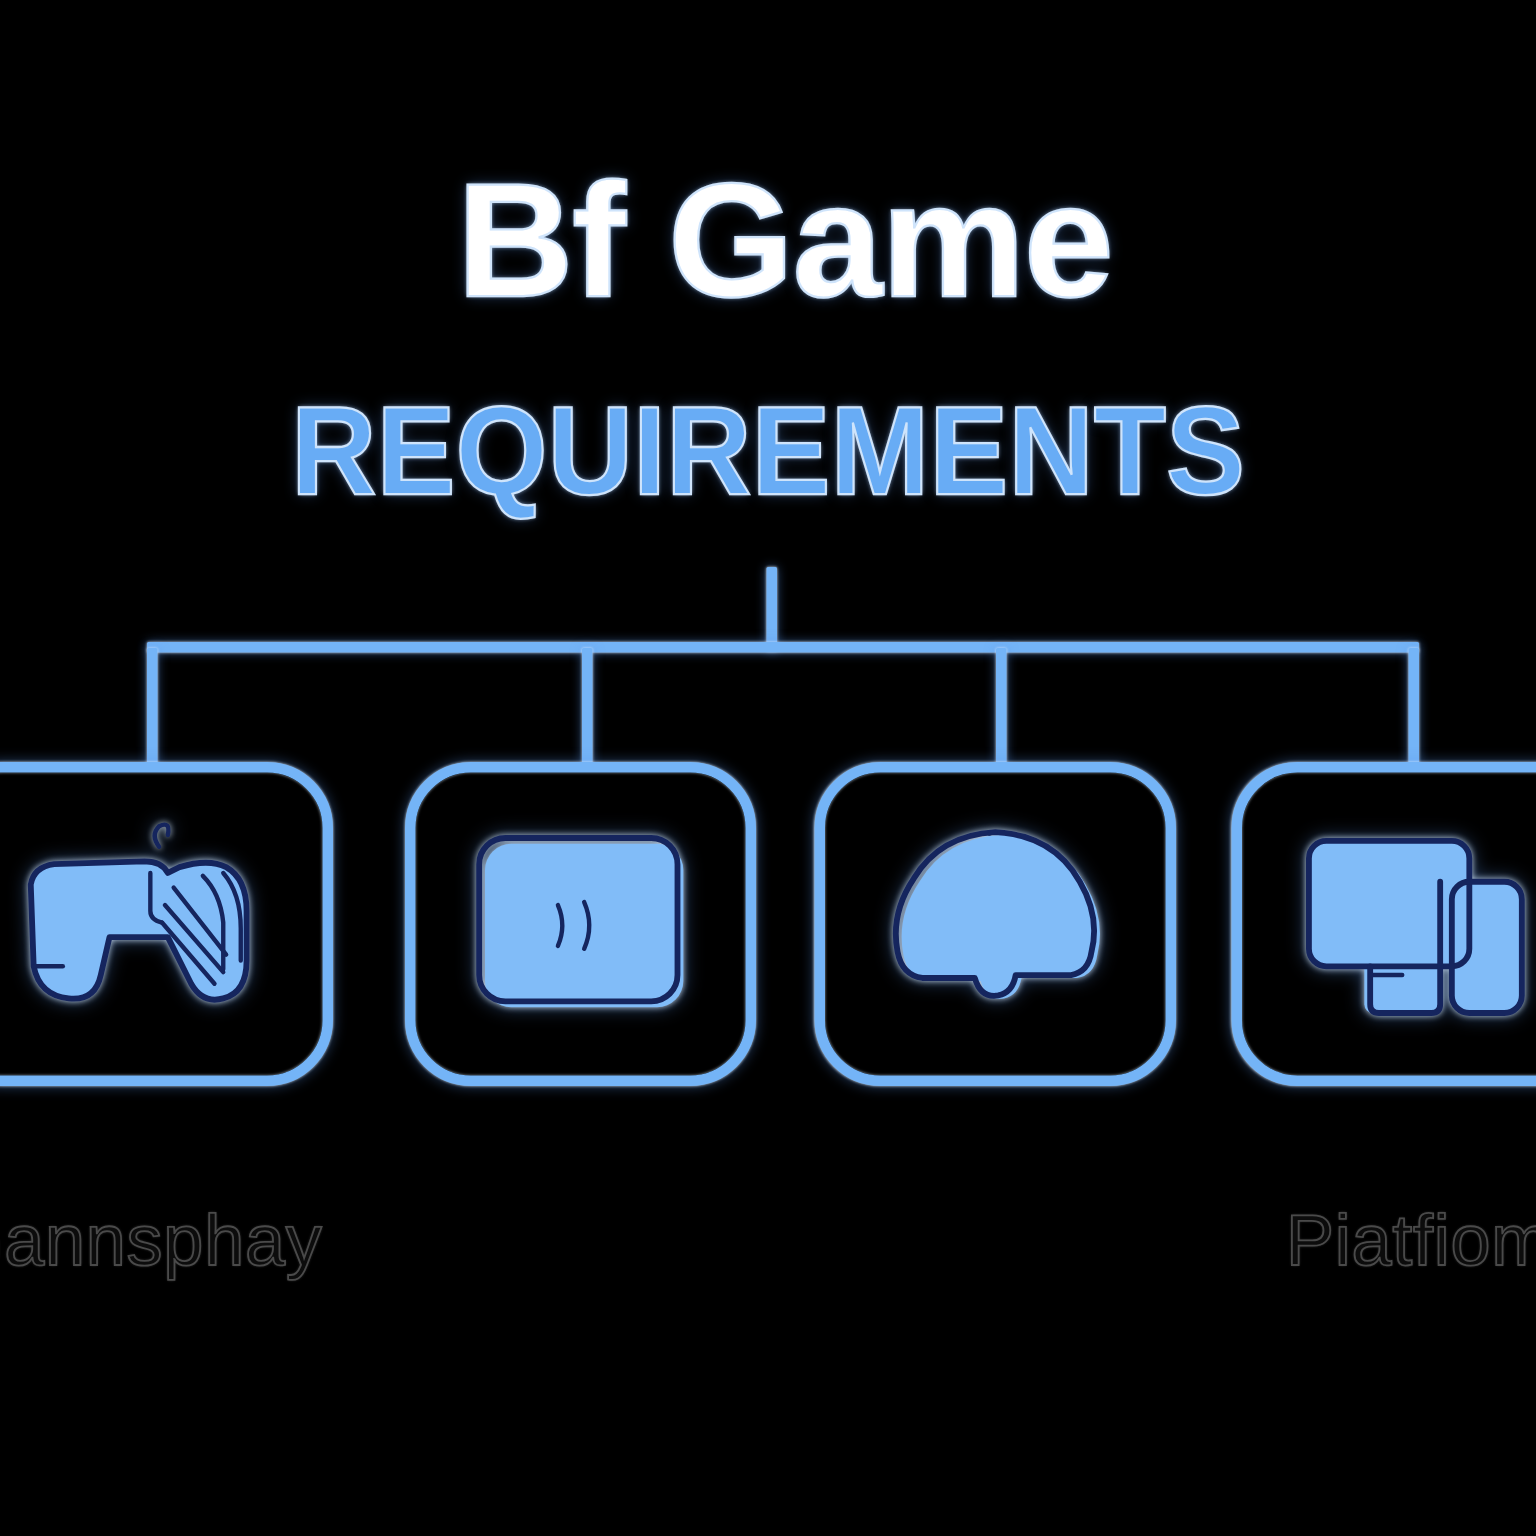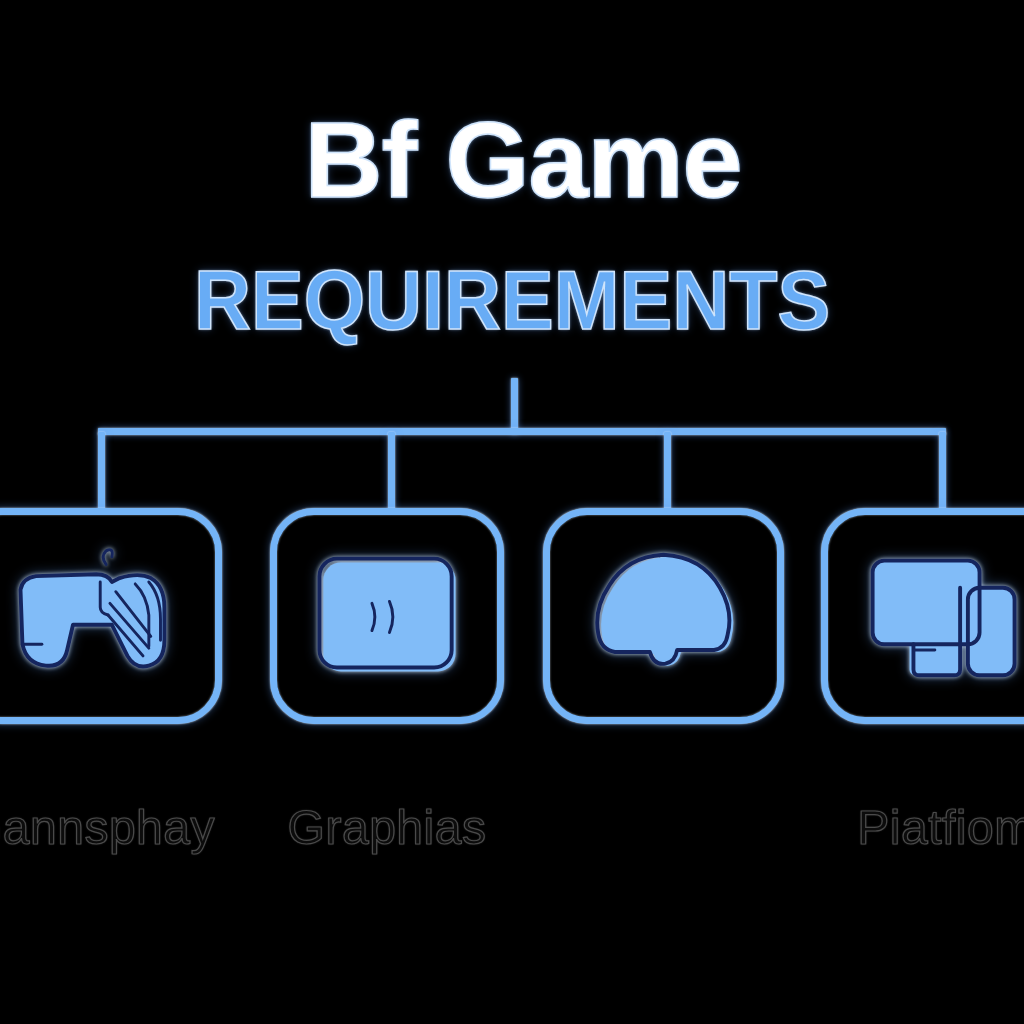--- a/index.html
+++ b/index.html
@@ -230,16 +230,15 @@
         <rect class="gl-fill" x="112" y="46" width="48" height="90" rx="12" ry="12"></rect>
         <rect class="gl-stroke" x="14" y="18" width="110" height="86" rx="12" ry="12"></rect>
         <path class="gl-stroke" d="M56 104 L56 130 Q56 136 62 136 L98 136 Q104 136 104 130 L104 46"></path>
         <rect class="gl-stroke" x="112" y="46" width="48" height="90" rx="12" ry="12"></rect>
         <path class="gl-thin" d="M56 110 L78 110"></path>
       </svg>
     </div>
   </div>
 
   <div class="label" id="label-0">Gannsphay</div>
-  <div class="label" id="label-1">Graphias</div>
   <div class="label" id="label-3">Piatfiom</div>
 
 </div>
 
 </body></html>

